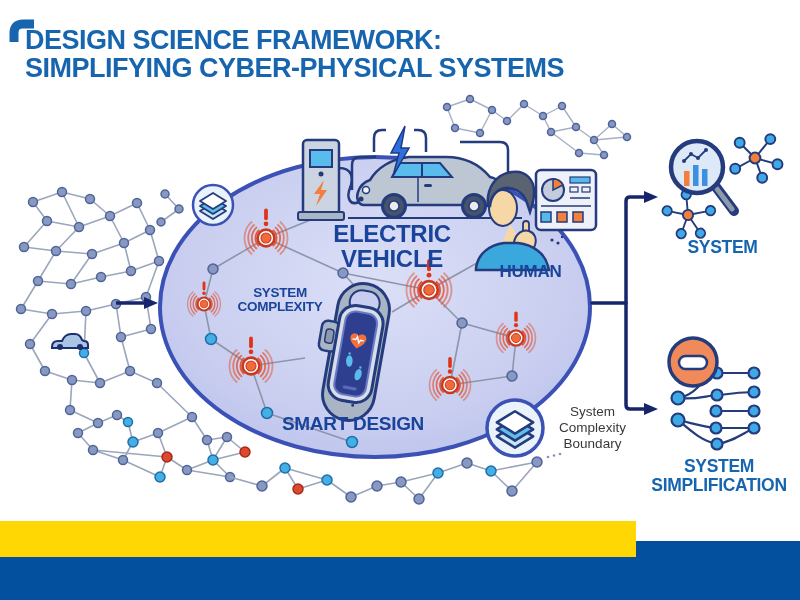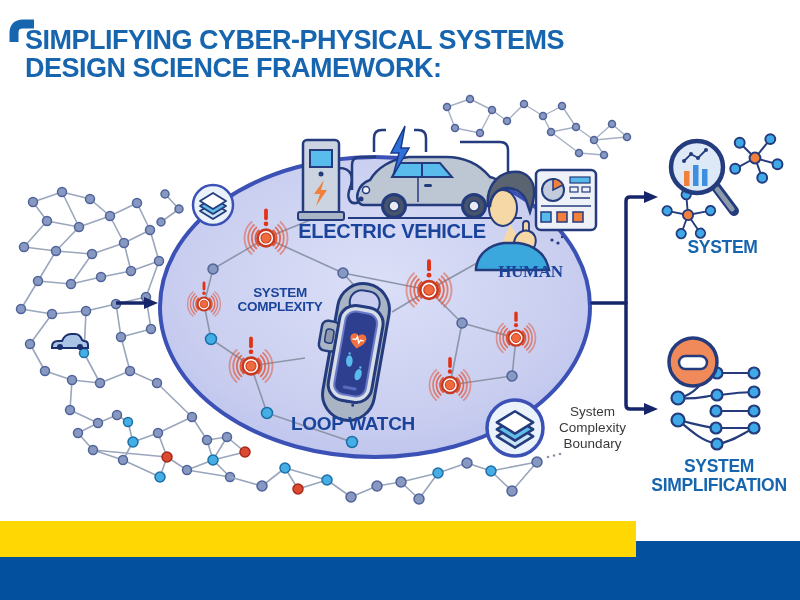--- a/index.html
+++ b/index.html
@@ -4,22 +4,22 @@
 <style>
   html,body{margin:0;padding:0;background:#fff;}
   #stage{position:relative;width:800px;height:600px;overflow:hidden;background:#fff;
          font-family:"Liberation Sans",sans-serif;}
   #art{position:absolute;left:0;top:0;}
   .lbl{position:absolute;font-weight:bold;color:var(--label-navy,#1A449B);
        text-align:center;line-height:1.06;letter-spacing:-0.3px;}
   .lbl div{display:block;}
   #title{position:absolute;left:25px;top:26px;font-weight:bold;font-size:27px;
          letter-spacing:-0.5px;line-height:1.04;color:var(--title-blue,#1765AF);white-space:nowrap;}
-  #lbl-ev{left:297px;top:221px;width:190px;font-size:20px;}
-  #lbl-human{left:448px;top:263px;width:165px;font-size:17px;font-family:Liberation Serif, serif;}
+  #lbl-ev{left:297px;top:221px;width:190px;font-size:24px;}
+  #lbl-human{left:448px;top:263px;width:165px;font-size:17px;}
   #lbl-complex{left:200px;top:286px;width:160px;font-size:13.5px;}
   #lbl-watch{left:268px;top:414px;width:170px;font-size:19px;}
   #lbl-boundary{position:absolute;left:545px;top:404px;width:95px;font-size:13.5px;
         color:var(--text-dark,#38393B);text-align:center;line-height:1.2;font-weight:normal;}
   #lbl-visibility{left:650px;top:238px;width:145px;font-size:17.5px;color:var(--title-blue,#1765AF);}
   #lbl-simplification{left:630px;top:457px;width:178px;font-size:17.5px;color:var(--title-blue,#1765AF);}
   .eL{stroke:#9AA6BC;stroke-width:1.6;fill:none;}
   .eT{stroke:#A6B0C4;stroke-width:1.4;fill:none;}
   .eI{stroke:#8C96AA;stroke-width:1.6;fill:none;}
   .nS{fill:#8799C0;stroke:#50639A;stroke-width:1.5;}
@@ -357,39 +357,39 @@
     <circle cx="693" cy="362" r="24" fill="#F08A5A" stroke="#243B7D" stroke-width="3.5"></circle>
     <rect x="679" y="356" width="28" height="13" rx="6.5" fill="#FFFFFF" class="nav" stroke-width="2.5"></rect>
   </g>
 
   <rect x="0" y="557" width="800" height="43" fill="#02509E"></rect>
   <rect x="636" y="541" width="164" height="59" fill="#02509E"></rect>
   <rect x="0" y="521" width="636" height="36" fill="#FFD702"></rect>
 </svg>
 
 <div id="title">
+  <div>DESIGN SCIENCE FRAMEWORK:</div>
   <div>SIMPLIFYING CYBER-PHYSICAL SYSTEMS</div>
-  <div>DESIGN SCIENCE FRAMEWORK:</div>
 </div>
 
 <div class="lbl" id="lbl-ev">
   <div>ELECTRIC VEHICLE</div>
 </div>
 
 <div class="lbl" id="lbl-human">
   <div>HUMAN</div>
 </div>
 
 <div class="lbl" id="lbl-complex">
   <div>SYSTEM</div>
   <div>COMPLEXITY</div>
 </div>
 
 <div class="lbl" id="lbl-watch">
-  <div>LOOP WATCH</div>
+  <div>SMART DESIGN</div>
 </div>
 
 <div id="lbl-boundary">
   <div>System</div>
   <div>Complexity</div>
   <div>Boundary</div>
 </div>
 
 <div class="lbl" id="lbl-visibility">
   <div>SYSTEM</div>

